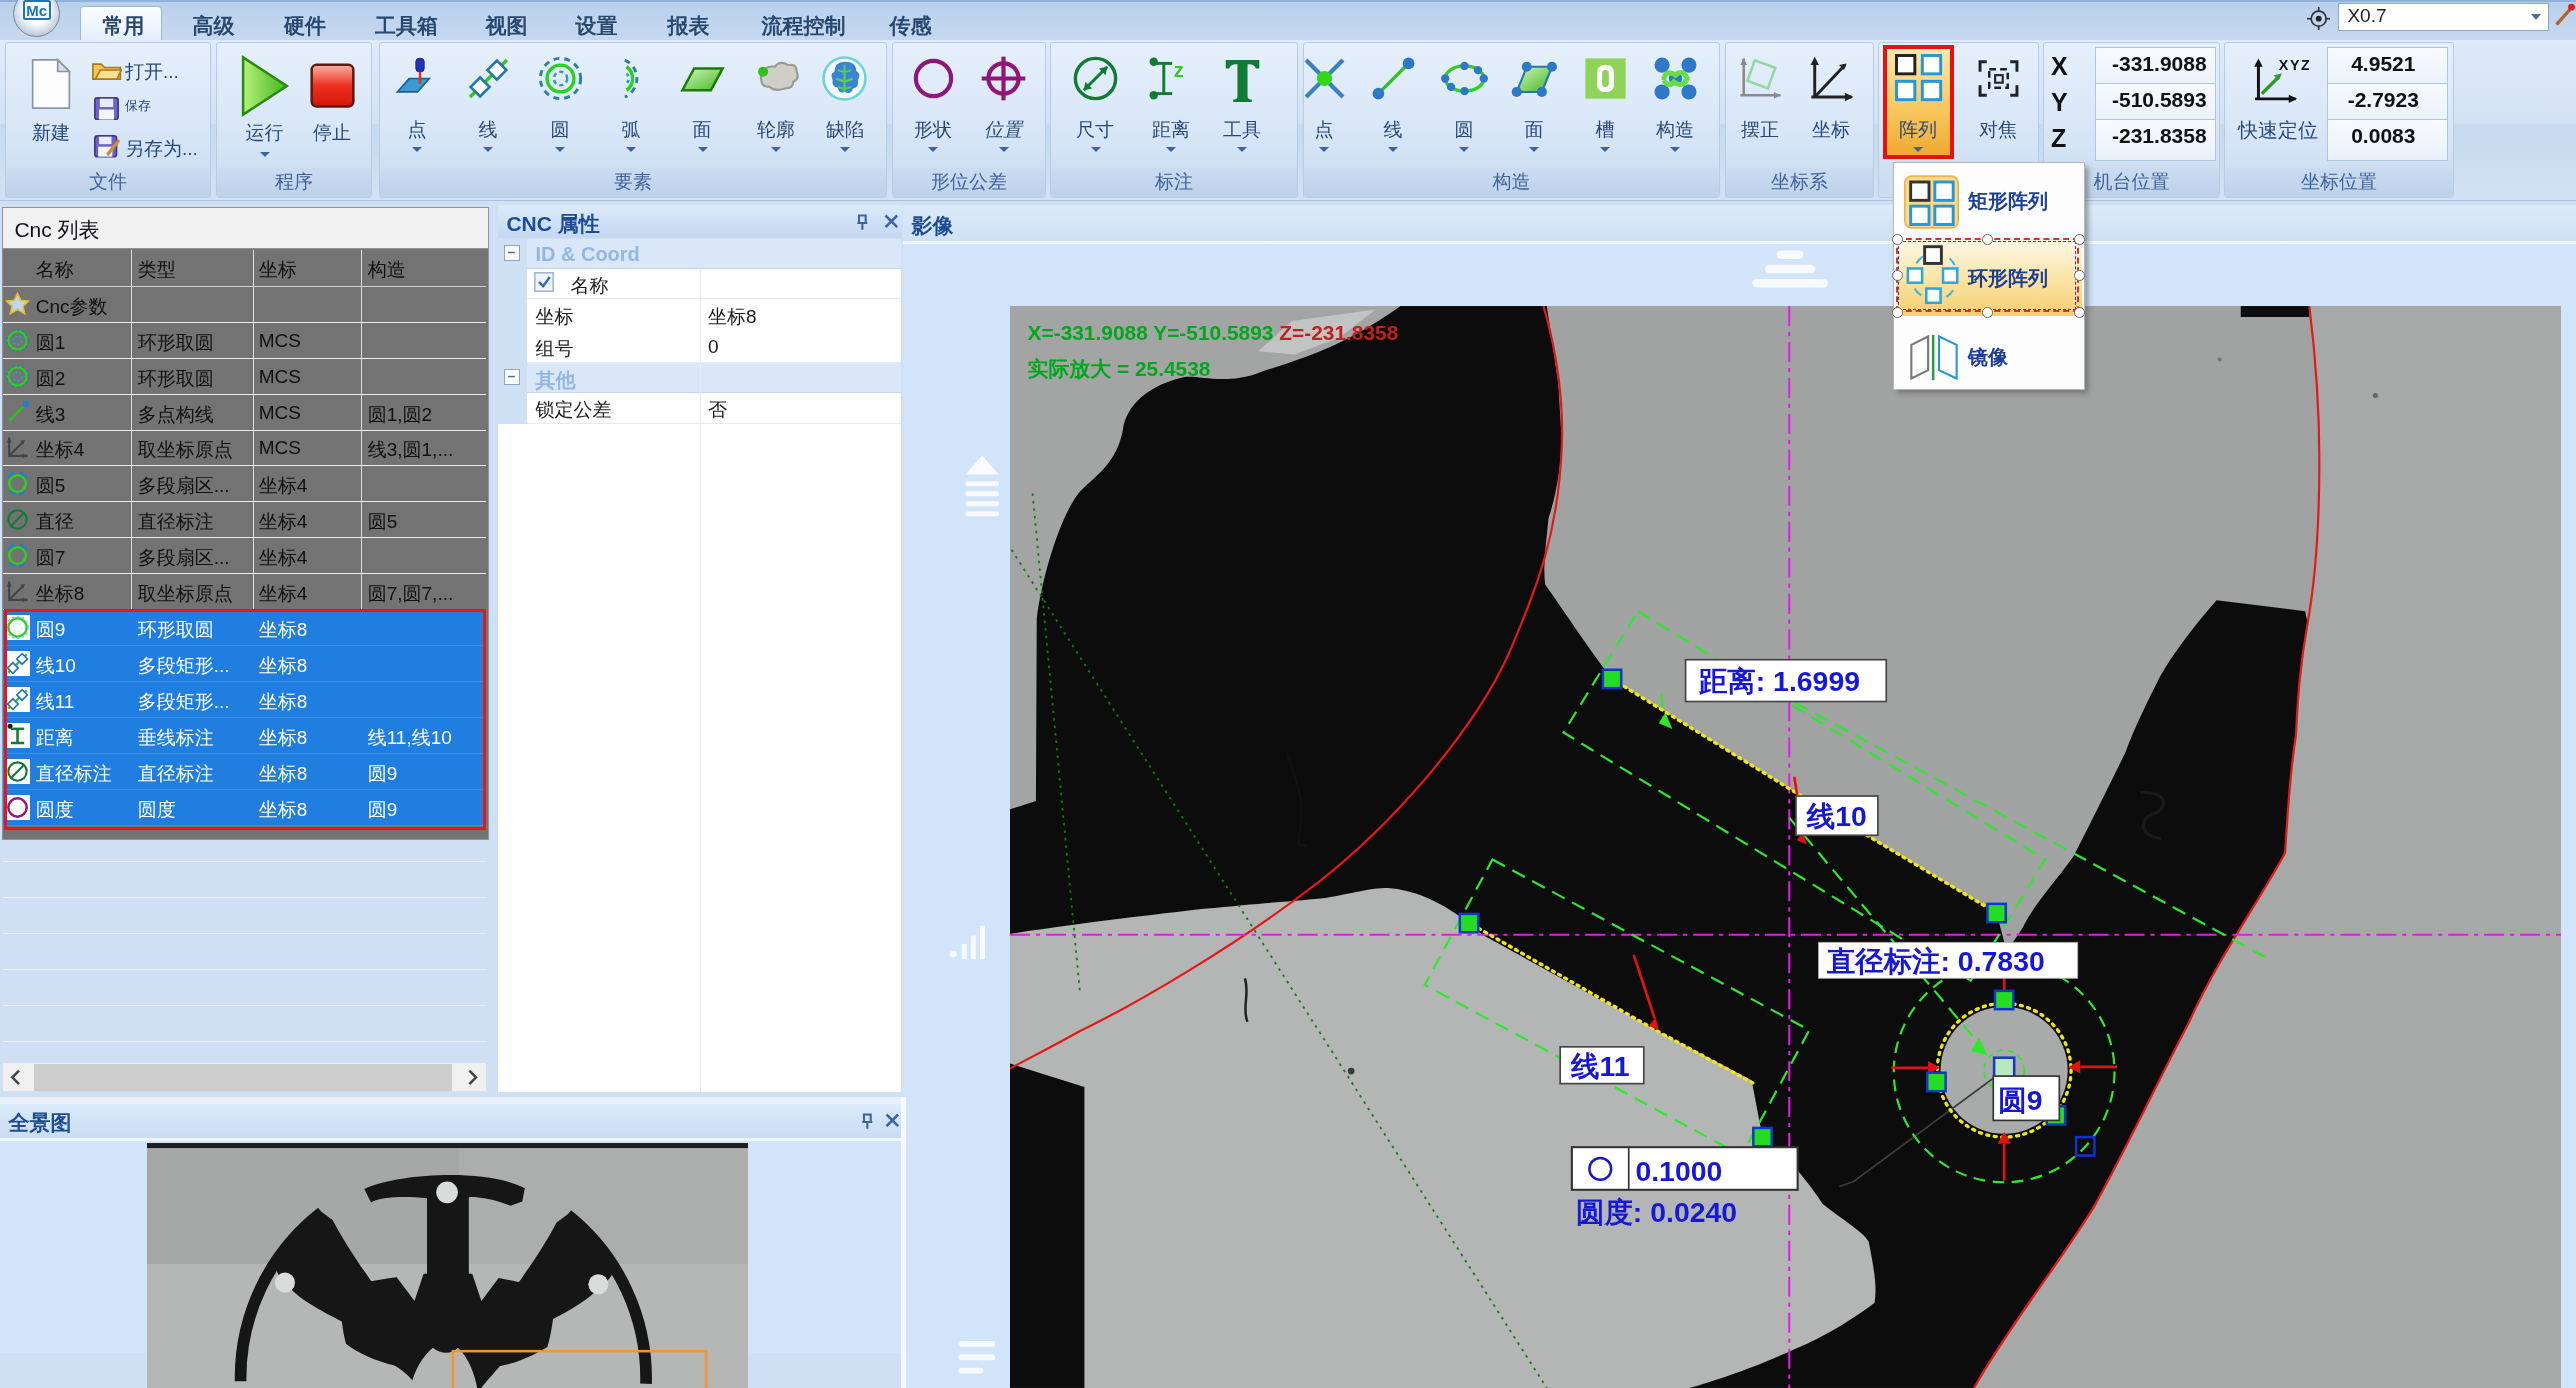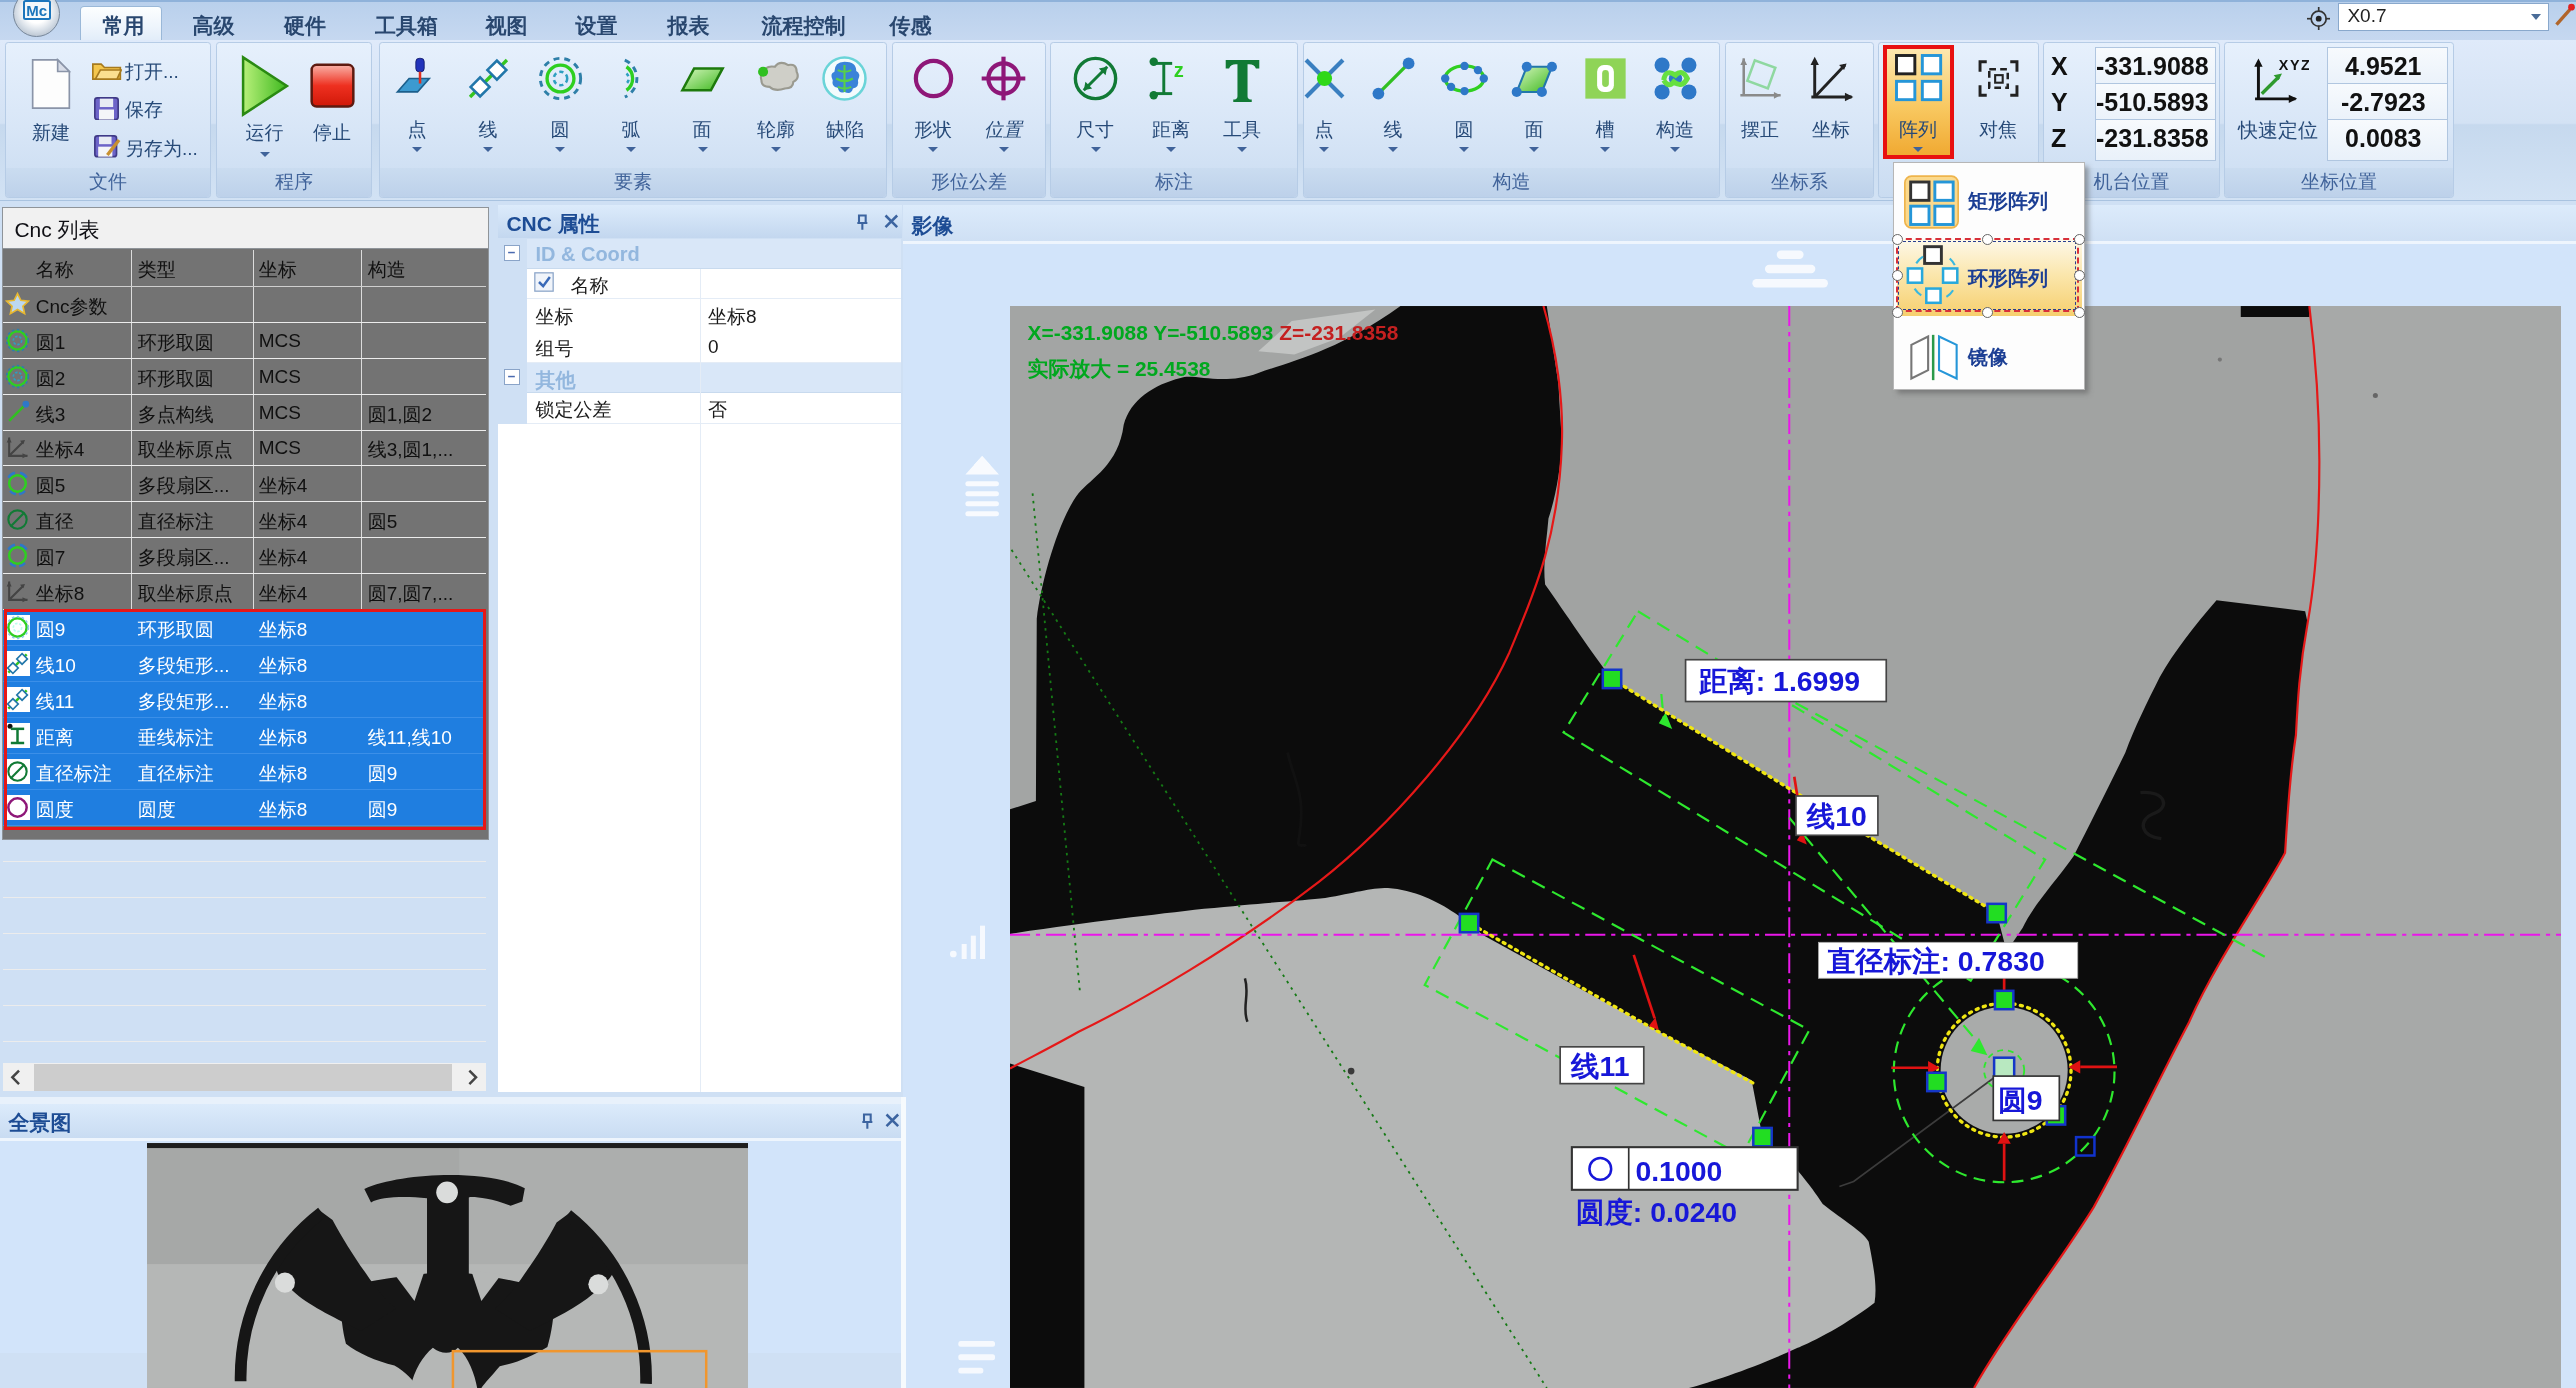--- a/index.html
+++ b/index.html
@@ -7,21 +7,21 @@
 
 #top{position:absolute;left:0;top:0;width:2576px;height:40px;background:linear-gradient(#b9d0ec,#c6d8f0);border-top:2.5px solid #8fb2da;}
 .tab{position:absolute;top:11.7px;height:30px;font-size:21px;font-weight:bold;color:#29476f;text-align:center;}
 #tabactive{position:absolute;left:80px;top:5.9px;width:82px;height:34px;background:linear-gradient(#fcfeff,#eef5fc 60%,#e2edf9);border:0.8px solid #9ab8d8;border-bottom:none;border-radius:4.2px 4.2px 0 0;z-index:3;}
 
 #ribbon{position:absolute;left:0;top:40px;width:2576px;height:161px;background:linear-gradient(#dfeafa,#d3e2f4 52%,#c6d9ee 53%,#d2e2f4);border-bottom:1.7px solid #a9c3e0;}
 .grp{position:absolute;top:1.7px;height:156px;border:0.8px solid #b6cce6;border-radius:3.3px;background:linear-gradient(#e6f0fc,#d8e6f7 55%,#cadcf1);}
 .grplabel{position:absolute;left:0;right:0;bottom:0;height:28.4px;background:linear-gradient(#cadcf0,#bdd1ea);border-radius:0 0 3.3px 3.3px;text-align:center;font-size:19px;color:#40639a;line-height:28.4px;}
 .btnlabel{position:absolute;font-size:19px;color:#274a78;text-align:center;top:77px;width:100px;}
 .dd{position:absolute;width:0;height:0;border-left:5px solid transparent;border-right:5px solid transparent;border-top:5.9px solid #40639a;}
-.posbox{position:absolute;width:121px;height:42px;background:linear-gradient(#f7fafd,#e9f1fa);border:0.8px solid #b0c6e0;font-size:25px;font-weight:bold;color:#111;text-align:right;padding:4.2px 8.4px 0 0;}
+.posbox{position:absolute;width:121px;height:42px;background:linear-gradient(#f7fafd,#e9f1fa);border:0.8px solid #b0c6e0;font-size:21px;font-weight:bold;color:#111;text-align:right;padding:4.2px 8.4px 0 0;}
 .icon{position:absolute;}
 
 #cnclist{position:absolute;left:1.7px;top:207px;width:487px;height:633px;background:#737373;border:1.7px solid #8f9499;}
 #cncbar{position:absolute;left:0;top:0;width:100%;height:41px;background:#f1f1f1;border-bottom:1.7px solid #8f9499;font-size:21px;color:#101015;padding:8.4px 0 0 11.7px;}
 #props{position:absolute;left:498px;top:205px;width:404px;height:889px;background:#cfe0f4;}
 #viewer{position:absolute;left:903px;top:205px;width:1673px;height:1183px;background:#d2e4fa;}
 #pano{position:absolute;left:0px;top:1097px;width:902px;height:256px;background:#d2e4fa;}
 #menu{position:absolute;left:1893px;top:162px;width:192px;height:228px;background:#fdfdfd;border:0.8px solid #b6b6b6;box-shadow:4.2px 4.2px 5px rgba(90,90,90,.55);z-index:50;}
 .pgh{position:absolute;left:29px;width:374px;height:30px;background:#d9e7f8;color:#93b7de;font-size:20px;font-weight:bold;padding:4.2px 0 0 8.4px;border-bottom:0.8px solid #c8daee;}
 .pgm{position:absolute;top:5.9px;width:16px;height:16px;background:#fff;border:0.8px solid #8aa4c8;color:#4a6ab0;font-size:13.4px;text-align:center;line-height:14.2px;}
@@ -87,21 +87,21 @@
  <div class="icon" style="left:86px;top:16.7px;"><svg width="30" height="22" viewBox="0 0 36 26">
           <path d="M1 24 v-18 h10 l4 4 h19 v14 z" fill="#f4c64c" stroke="#a67a1e" stroke-width="2"></path>
           <path d="M4 24 l6-11 h25 l-5 11 z" fill="#fadf90" stroke="#a67a1e" stroke-width="2"></path>
         </svg></div>
  <div style="position:absolute;left:119px;top:16.7px;font-size:19px;color:#274a78;">打开...</div>
  <div class="icon" style="left:88px;top:54px;"><svg width="25" height="23.4" viewBox="0 0 30 28">
           <rect x="1" y="1" width="28" height="26" rx="3" fill="#6d64c8" stroke="#3f3a86" stroke-width="2"></rect>
           <rect x="7" y="2" width="16" height="10" fill="#e8ecf4"></rect>
           <rect x="6" y="15" width="18" height="12" fill="#f4f5f8"></rect>
         </svg></div>
- <div style="position:absolute;left:119px;top:54px;font-size:19px;color:#274a78;">保存</div>
+ <div style="position:absolute;left:119px;top:54px;font-size:13px;color:#274a78;">保存</div>
  <div class="icon" style="left:88px;top:92px;"><svg width="28.4" height="25" viewBox="0 0 34 30">
           <rect x="1" y="1" width="26" height="25" rx="3" fill="#6d64c8" stroke="#3f3a86" stroke-width="2"></rect>
           <rect x="6" y="2" width="15" height="9" fill="#e8ecf4"></rect>
           <rect x="5" y="14" width="17" height="12" fill="#f4f5f8"></rect>
           <line x1="30" y1="6" x2="16" y2="24" stroke="#c89030" stroke-width="4"></line>
         </svg></div>
  <div style="position:absolute;left:119px;top:93px;font-size:19px;color:#274a78;">另存为...</div>
 </div>
 <div class="grp" style="left:216px;width:156px;">
       <div class="grplabel">程序</div>

